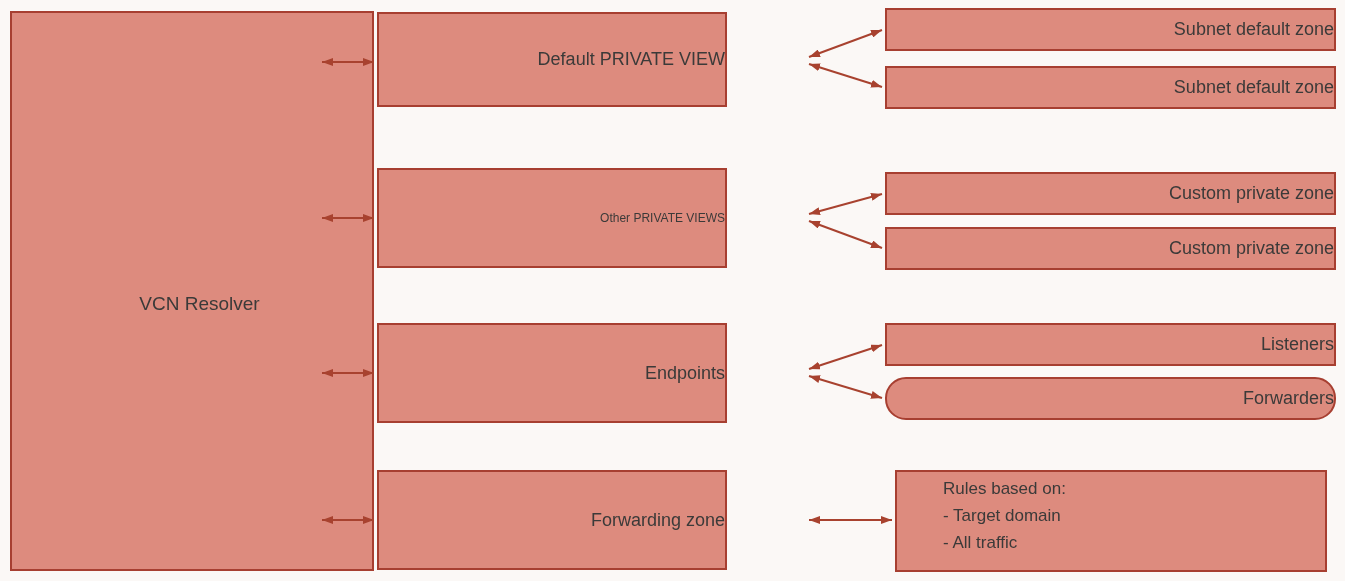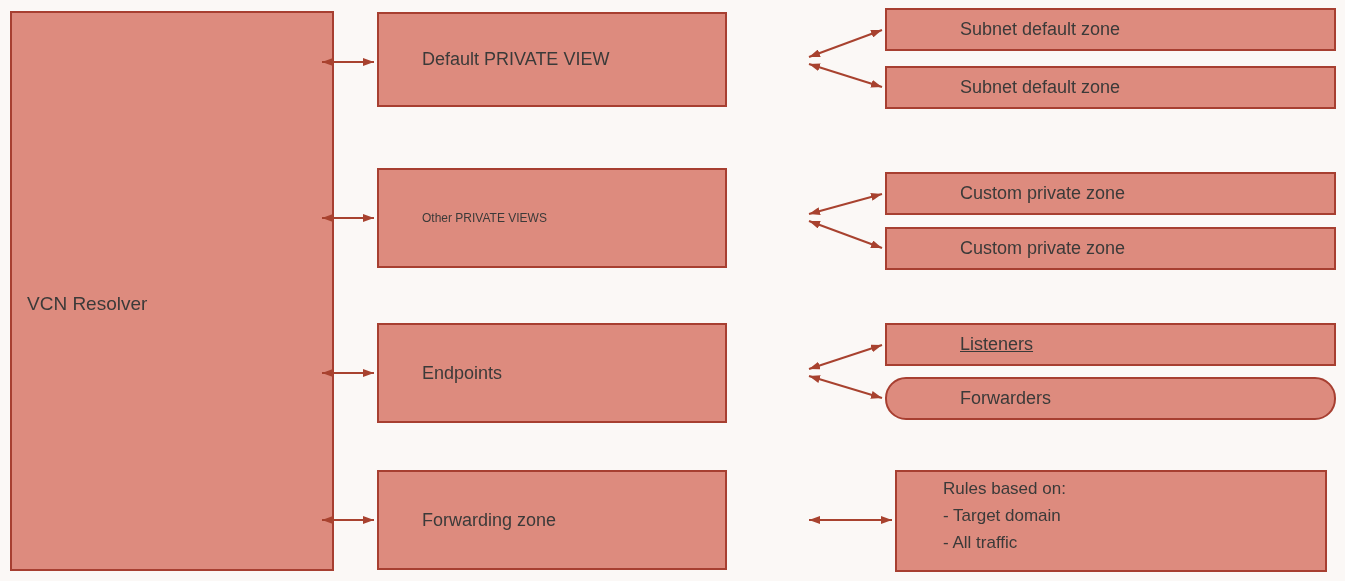--- a/index.html
+++ b/index.html
@@ -19,23 +19,25 @@
     background: var(--bg);
     overflow: hidden;
   }
   .node {
     position: absolute;
     background: var(--fill);
     border: 2px solid var(--border);
     display: flex;
     align-items: center;
     color: var(--text);
+    justify-content: flex-end;
   }
   .root-node {
-    left: 10px; top: 11px; width: 324px; height: 560px;
+    left: 10px; top: 11px; width: 364px; height: 560px;
+    justify-content: center;
     font-size: 19px;
     padding-top: 26px;
     padding-left: 15px;
   }
   .mid-node {
     left: 377px; width: 350px;
     padding-left: 43px;
     font-size: 18px;
   }
   .mid-1 { top: 12px;  height: 95px; }
@@ -44,21 +46,21 @@
   .mid-4 { top: 470px; height: 100px; }
   .leaf-node {
     left: 885px; width: 451px; height: 43px;
     padding-left: 73px;
     font-size: 18px;
   }
   .leaf-1a { top: 8px; }
   .leaf-1b { top: 66px; }
   .leaf-2a { top: 172px; }
   .leaf-2b { top: 227px; }
-  .leaf-3a { top: 323px; text-decoration: underline; }
+  .leaf-3a { top: 323px; }
   .leaf-3b { top: 377px; border-radius: 21px; }
   .rules-node {
     left: 895px; top: 470px; width: 432px; height: 102px;
     display: block;
     padding: 3px 10px 1px 46px;
     font-size: 17px;
     line-height: 27px;
   }
   .arrow-layer {
     position: absolute;

